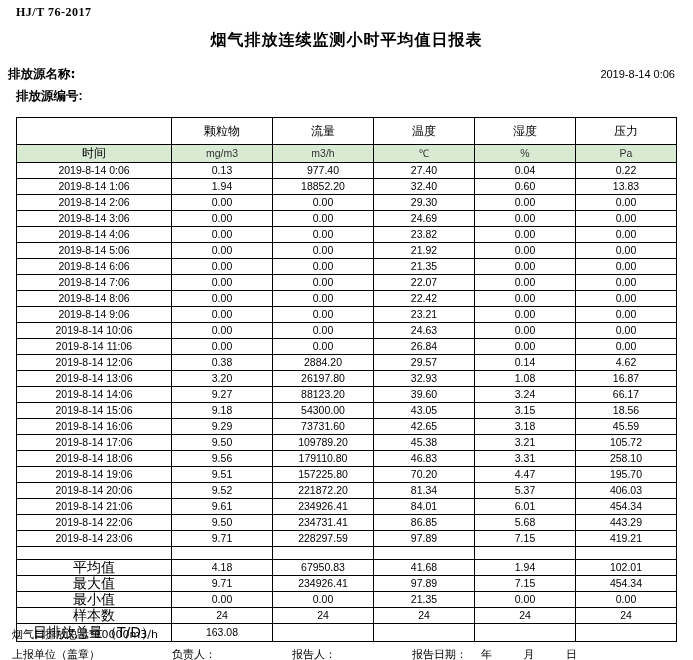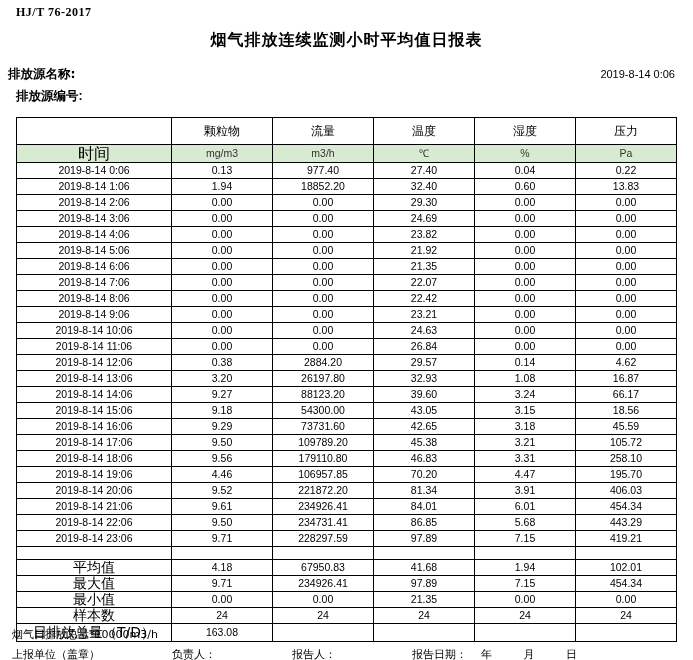--- a/index.html
+++ b/index.html
@@ -92,21 +92,21 @@
     margin-top: 32px;
   }
   table.data tr.units td {
     background: #d9ead3;
     height: 17px;
     line-height: 17px;
     font-size: 10.5px;
     color: #333333;
   }
   table.data tr.units td.time-hdr {
-    font-size: 16px;
+    font-size: 12px;
     color: #000000;
     font-family: "DejaVu Sans", "Liberation Sans", sans-serif;
   }
   table.data tr.spacer td {
     height: 12px;
     line-height: 12px;
     border-left: 1px solid #000;
     border-right: 1px solid #000;
     border-top: 1px solid #000;
     border-bottom: 1px solid #000;
@@ -329,32 +329,32 @@
       <tr>
         <td>2019-8-14 18:06</td>
         <td>9.56</td>
         <td>179110.80</td>
         <td>46.83</td>
         <td>3.31</td>
         <td>258.10</td>
       </tr>
       <tr>
         <td>2019-8-14 19:06</td>
-        <td>4.46</td>
-        <td>106957.85</td>
+        <td>9.51</td>
+        <td>157225.80</td>
         <td>70.20</td>
         <td>4.47</td>
         <td>195.70</td>
       </tr>
       <tr>
         <td>2019-8-14 20:06</td>
         <td>9.52</td>
         <td>221872.20</td>
         <td>81.34</td>
-        <td>3.91</td>
+        <td>5.37</td>
         <td>406.03</td>
       </tr>
       <tr>
         <td>2019-8-14 21:06</td>
         <td>9.61</td>
         <td>234926.41</td>
         <td>84.01</td>
         <td>6.01</td>
         <td>454.34</td>
       </tr>

